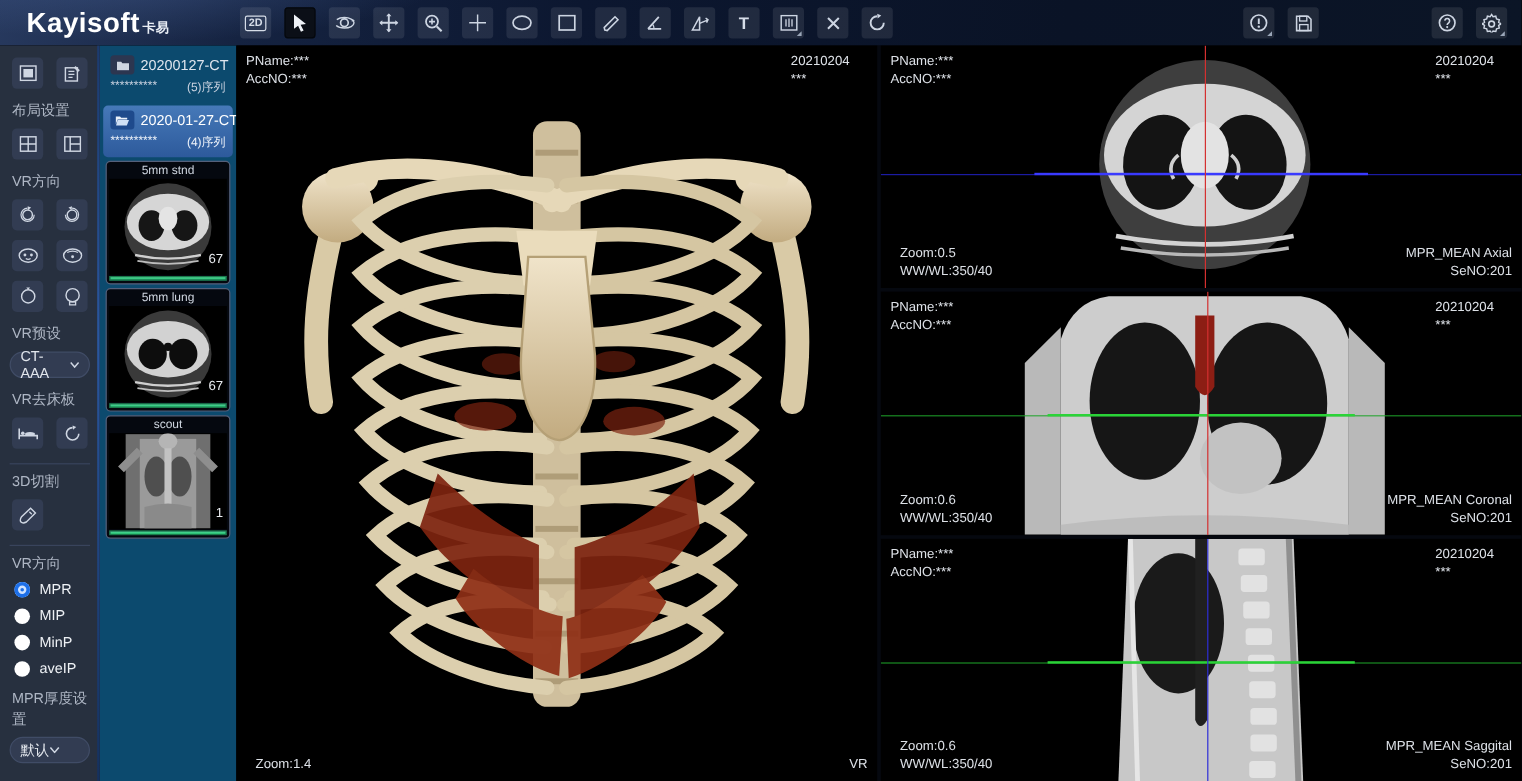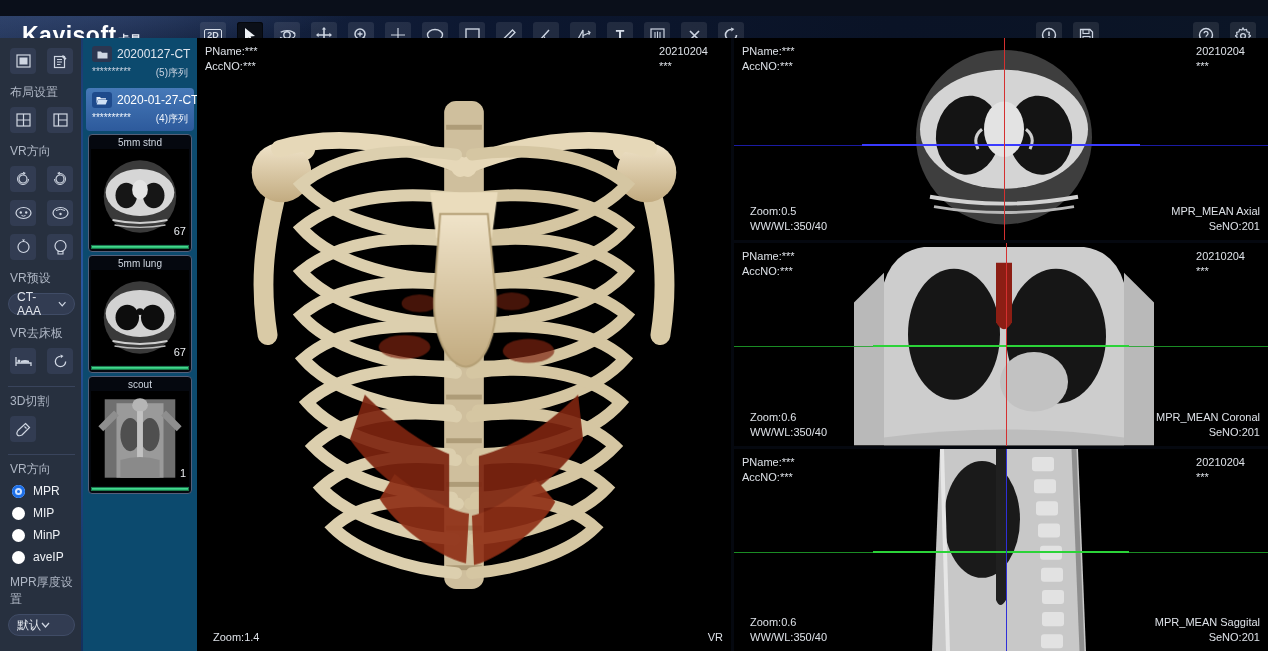--- a/index.html
+++ b/index.html
@@ -1,21 +1,21 @@
 <!DOCTYPE html>
 <html><head>
 <meta charset="utf-8">
 <style>
   * { margin:0; padding:0; box-sizing:border-box; }
   html,body { width:1268px; height:651px; overflow:hidden; background:#000; }
   body { font-family:"Liberation Sans", sans-serif; }
   .app { position:relative; width:1268px; height:651px; background:#0a0f1a; }
 
   
-  .header { position:absolute; top:16px; left:0; right:0; height:38px;
+  .header { position:absolute; top:0; left:0; right:0; height:38px;
     background:
       radial-gradient(ellipse 420px 90px at 120px -20px, rgba(90,120,180,.35), rgba(0,0,0,0) 60%),
       linear-gradient(100deg, #27395e 0%, #152341 16%, #0c1730 38%, #0a1326 70%, #0b1526 100%);
     display:flex; align-items:center; }
   .logo-wrap { width:200px; padding-left:22px; display:flex; align-items:baseline; gap:2px; }
   .logo { color:#fff; font-size:23px; font-weight:bold; letter-spacing:.5px; }
   .logo-cn { color:#e8edf5; font-size:11px; font-weight:bold; }
   .toolbar { display:flex; align-items:center; gap:11px; flex:1; padding-right:12px; }
   .tbtn { position:relative; width:26px; height:26px; border-radius:3px;
     background:rgba(255,255,255,.09); display:flex; align-items:center; justify-content:center;
@@ -59,21 +59,21 @@
   .study-top { display:flex; align-items:center; gap:5px; }
   .study-folder { width:20px; height:16px; border-radius:3px; background:#2c3650;
     display:flex; align-items:center; justify-content:center; flex:0 0 auto; }
   .study.sel .study-folder { background:#1e4craft; background:#1e4a8c; }
   .study-name { font-size:12px; flex:1; text-align:right; white-space:nowrap; }
   .study-bottom { display:flex; justify-content:space-between; font-size:10px; margin-top:4px; color:#c9d2e0; }
   .study.sel .study-bottom { color:#eef3fa; }
   .thumb { border:1px solid #55607a; border-radius:4px; margin:3px 2px; padding:1px 2px 2px 2px; position:relative; background:#05080f; }
   .thumb.sel { border-color:#3f6fd0; }
   .thumb-label { text-align:center; font-size:10px; color:#cfd6e0; line-height:13px; }
-  .thumb-img { position:relative; height:95px; background:#000; overflow:hidden; }
+  .thumb-img { position:relative; height:80px; background:#000; overflow:hidden; }
   .thumb-img svg { width:100%; height:100%; display:block; }
   .thumb-num { position:absolute; right:3px; bottom:7px; color:#eceff3; font-size:11px; }
   .thumb-bar { height:4px; margin-top:1px; border:1px solid #1a7a4a; background:#123; position:relative; }
   .thumb-bar .fill { position:absolute; inset:0; background:linear-gradient(180deg,#4fe09a,#25b86e); }
   .thumb-bar .fill.p40 { width:40%; }
   .thumb-bar .rest { position:absolute; top:0; bottom:0; left:40%; right:0; background:#174d33; }
 
   
   .ov { position:absolute; color:#dde1e7; font-size:11px; line-height:15px; z-index:5; }
   .ov.tl { top:6px; left:8px; }

